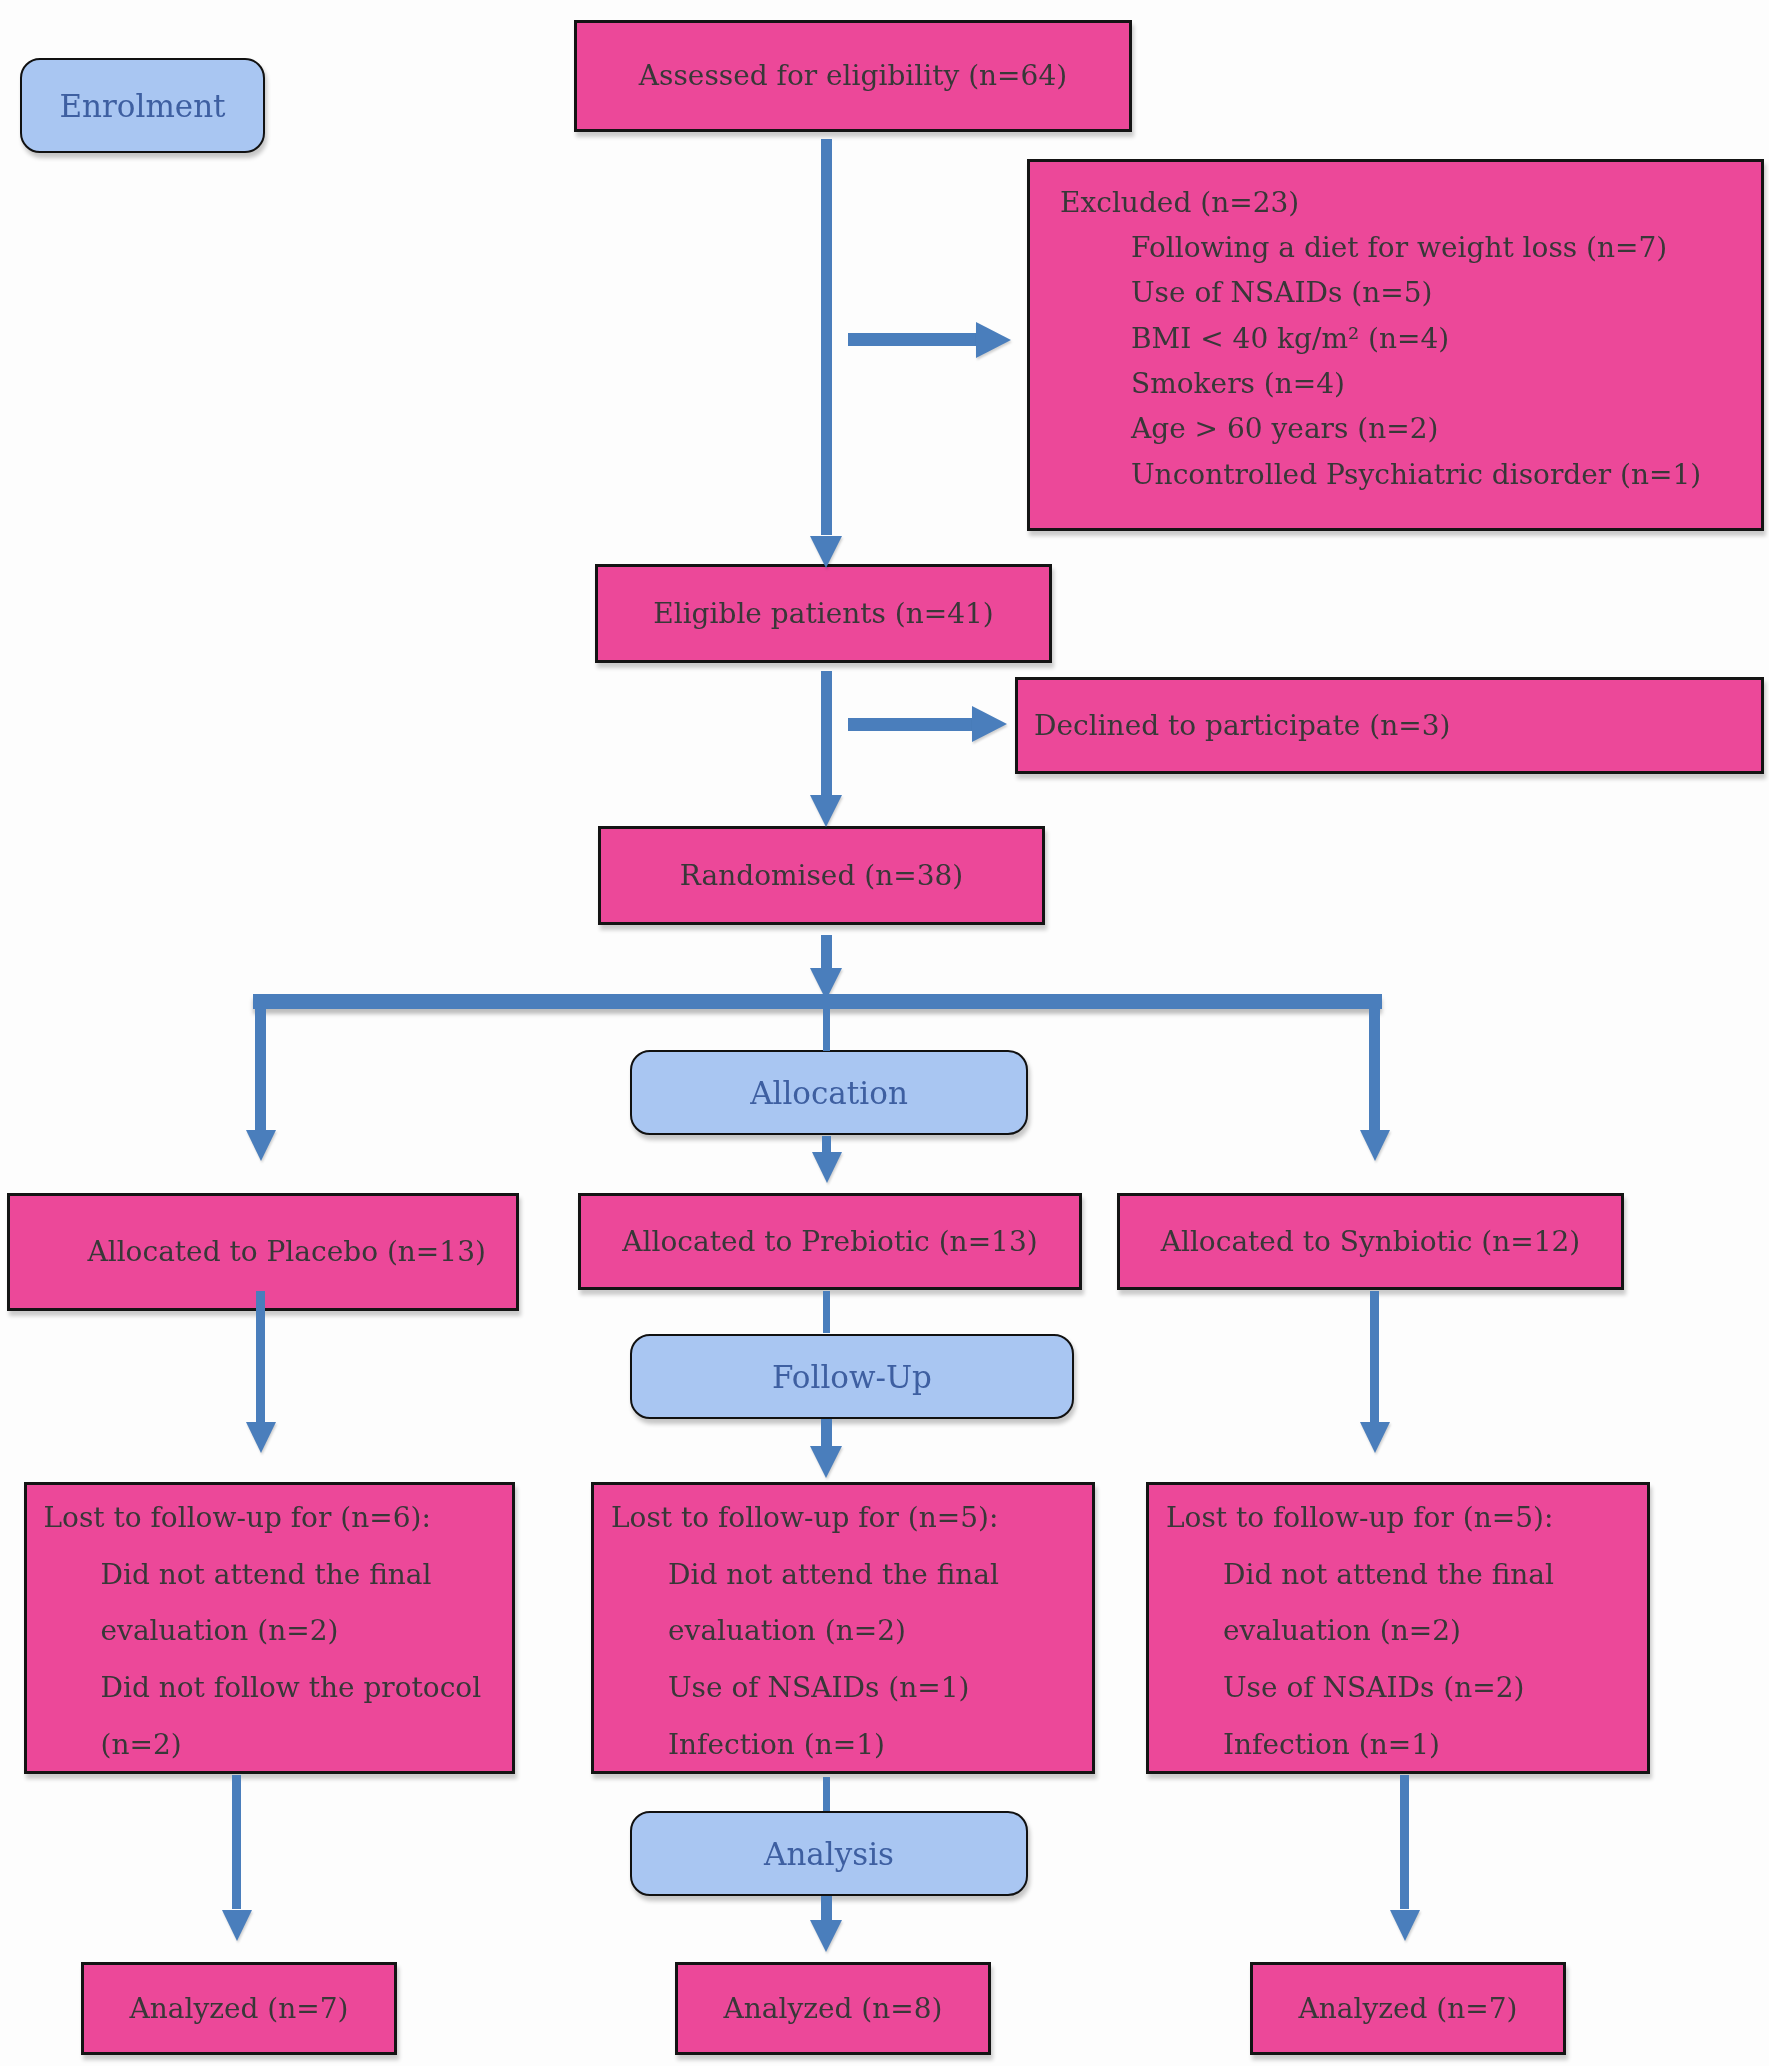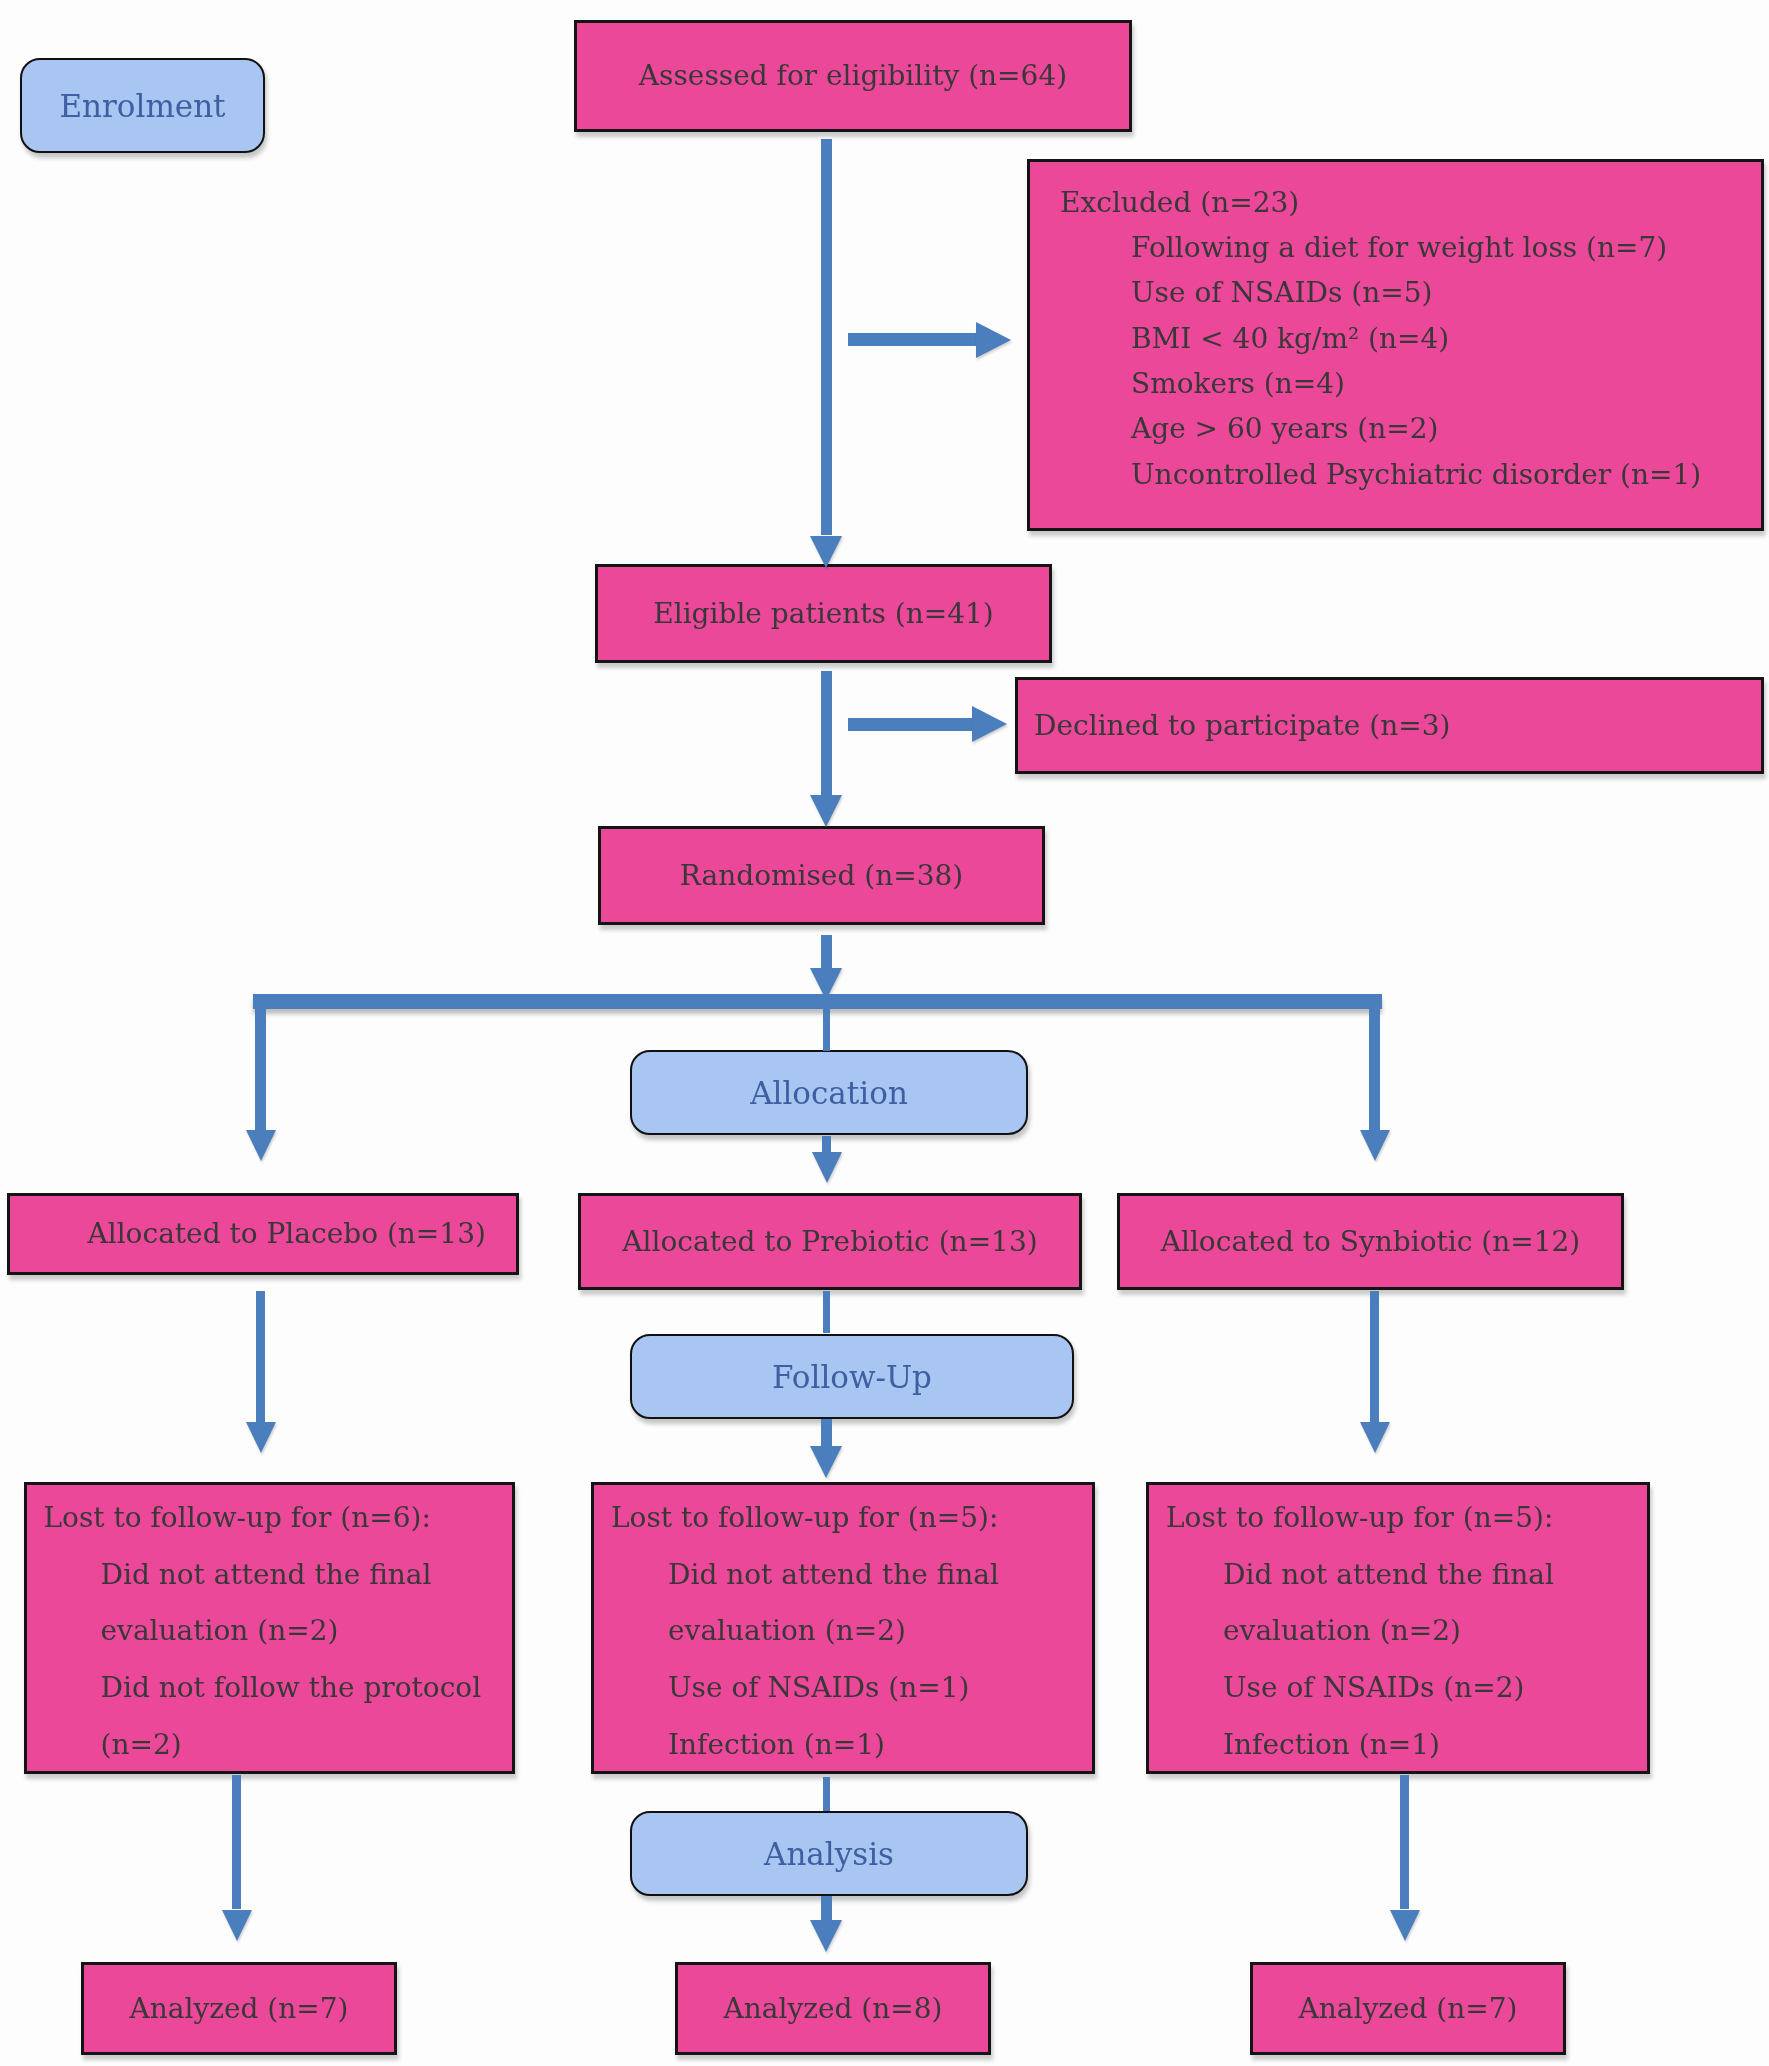--- a/index.html
+++ b/index.html
@@ -51,21 +51,21 @@
   
   .lost{line-height:2.02;padding:5.4px 10px 0 17px;}
   .lost .li{padding-left:57px;}
 
   #b-enrolment {left:20px;  top:22px;  width:245px; height:95px;margin-top:36px;}
   #b-assessed  {left:574px; top:20px;  width:558px; height:112px;}
   #b-eligible  {left:595px; top:564px; width:457px; height:99px;}
   #b-declined  {left:1015px;top:677px;width:749px;height:97px;padding-left:16px;}
   #b-randomised{left:598px; top:826px;width:447px; height:99px;}
   #b-allocation{left:630px; top:1050px;width:398px; height:85px;}
-  #b-placebo   {left:6.7px;  top:1193px;width:512px; height:82px;padding-left:48px;}
+  #b-placebo   {left:6.7px;  top:1193px;width:512px; height:118px;padding-left:48px;}
   #b-prebiotic {left:578px; top:1193px;width:504px; height:97px;}
   #b-synbiotic {left:1117px;top:1193px;width:507px; height:97px;}
   #b-followup  {left:630px; top:1334px;width:444px; height:85px;}
   #b-lost-left {left:23.5px;  top:1482px;width:491px; height:292px;}
   #b-lost-mid  {left:591px; top:1482px;width:504px; height:292px;}
   #b-lost-right{left:1146px;top:1482px;width:504px; height:292px;}
   #b-analysis  {left:630px; top:1811px;width:398px; height:85px;}
   #b-anal-left {left:81px; top:1962px;width:316px; height:93px;}
   #b-anal-mid  {left:675px;top:1962px;width:316px; height:93px;}
   #b-anal-right{left:1250px;top:1962px;width:316px; height:93px;}

